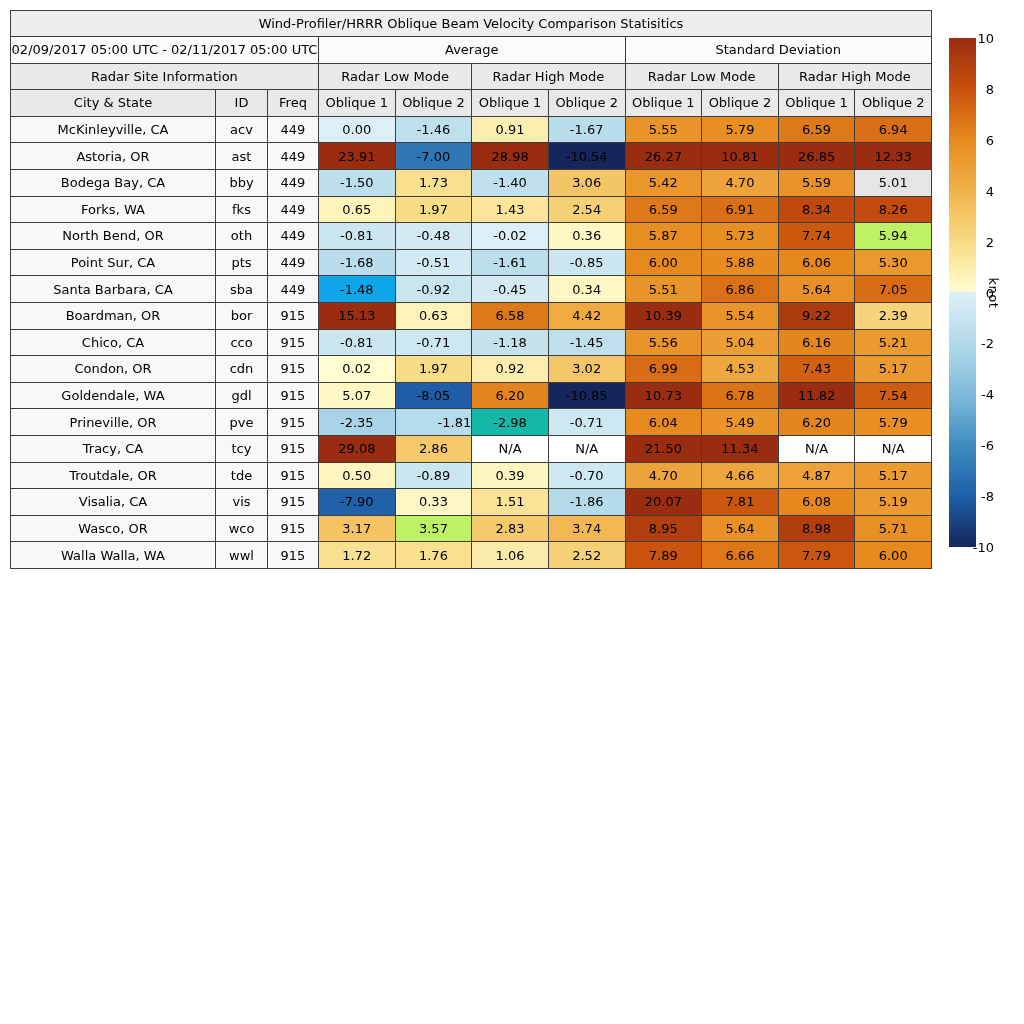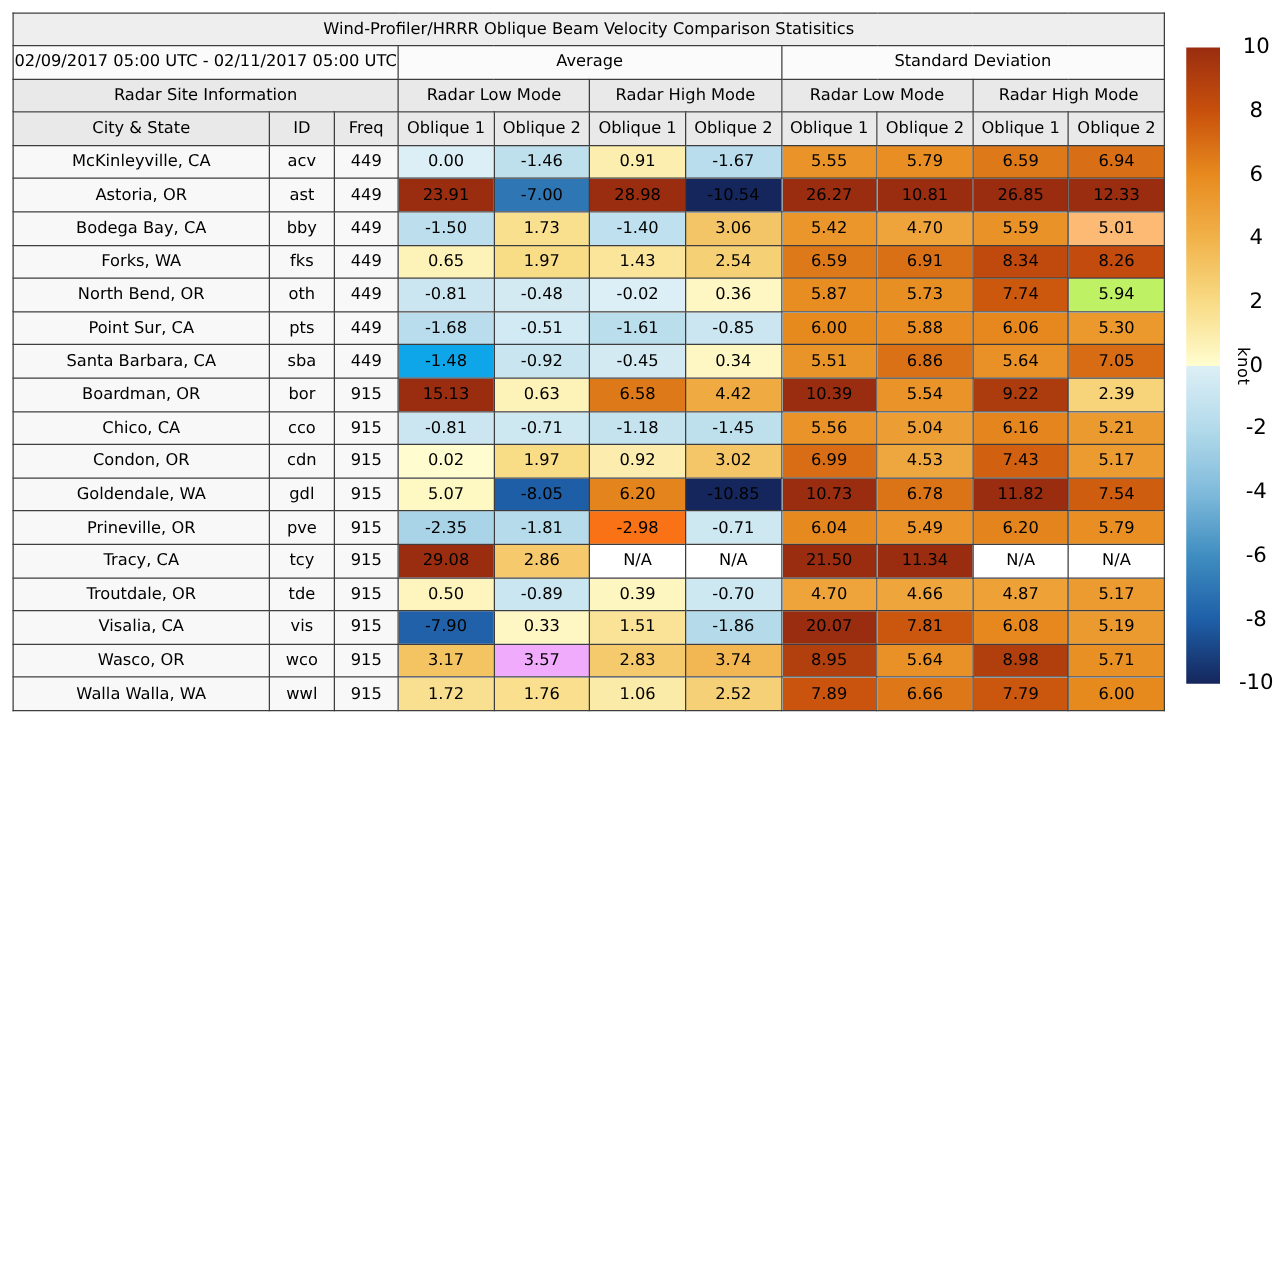--- a/index.html
+++ b/index.html
@@ -23,22 +23,22 @@
   }
   tr.title-row td{background:#eeeeee;height:25px;}
   tr.range-row td{background:#fbfbfb;}
   tr.mode-row td, tr.colhead-row td{background:#e9e9e9;}
   td.label-cell{background:#f8f8f8;}
   td.value-cell{background:#ffffff;}
   .colorbar{
     position:absolute;left:949px;top:38px;width:27px;height:509px;
   }
   .cb-tick{
-    position:absolute;left:985px;width:40px;
-    font-size:17px;text-align:center;transform:translateY(-50%);
+    position:absolute;left:954px;width:40px;
+    font-size:13px;text-align:right;transform:translateY(-50%);
     line-height:15px;
   }
   .cb-unit{
     position:absolute;left:986px;top:293px;
     transform:translateY(-50%);
     writing-mode:vertical-rl;
     font-size:13px;letter-spacing:0.5px;
   }
 </style>
 </head>
@@ -119,21 +119,21 @@
       <td class="label-cell">Bodega Bay, CA</td>
       <td class="label-cell">bby</td>
       <td class="label-cell">449</td>
       <td class="value-cell" style="background: rgb(189, 223, 237);">-1.50</td>
       <td class="value-cell" style="background: rgb(249, 224, 143);">1.73</td>
       <td class="value-cell" style="background: rgb(191, 224, 238);">-1.40</td>
       <td class="value-cell" style="background: rgb(244, 197, 102);">3.06</td>
       <td class="value-cell" style="background: rgb(234, 150, 43);">5.42</td>
       <td class="value-cell" style="background: rgb(238, 164, 59);">4.70</td>
       <td class="value-cell" style="background: rgb(233, 146, 39);">5.59</td>
-      <td class="value-cell" style="background: #fdba74;">5.01</td>
+      <td class="value-cell" style="background: #e5e5e5;">5.01</td>
     </tr>
         <tr>
       <td class="label-cell">Forks, WA</td>
       <td class="label-cell">fks</td>
       <td class="label-cell">449</td>
       <td class="value-cell" style="background: rgb(253, 242, 184);">0.65</td>
       <td class="value-cell" style="background: rgb(248, 220, 134);">1.97</td>
       <td class="value-cell" style="background: rgb(250, 229, 154);">1.43</td>
       <td class="value-cell" style="background: rgb(246, 208, 117);">2.54</td>
       <td class="value-cell" style="background: rgb(222, 121, 25);">6.59</td>
@@ -230,22 +230,22 @@
       <td class="value-cell" style="background: rgb(154, 45, 16);">10.73</td>
       <td class="value-cell" style="background: rgb(219, 115, 23);">6.78</td>
       <td class="value-cell" style="background: rgb(154, 45, 16);">11.82</td>
       <td class="value-cell" style="background: rgb(207, 93, 16);">7.54</td>
     </tr>
         <tr>
       <td class="label-cell">Prineville, OR</td>
       <td class="label-cell">pve</td>
       <td class="label-cell">915</td>
       <td class="value-cell" style="background: rgb(169, 212, 231);">-2.35</td>
-      <td class="value-cell" style="background: rgb(182, 220, 235);">-1.81</td>
-      <td class="value-cell" style="background: #f97316;">-2.98</td>
+      <td class="value-cell" style="background: rgb(182, 220, 235); text-align: right;">-1.81</td>
+      <td class="value-cell" style="background: #14b8a6;">-2.98</td>
       <td class="value-cell" style="background: rgb(206, 232, 242);">-0.71</td>
       <td class="value-cell" style="background: rgb(230, 137, 30);">6.04</td>
       <td class="value-cell" style="background: rgb(234, 148, 41);">5.49</td>
       <td class="value-cell" style="background: rgb(228, 132, 28);">6.20</td>
       <td class="value-cell" style="background: rgb(232, 142, 35);">5.79</td>
     </tr>
         <tr>
       <td class="label-cell">Tracy, CA</td>
       <td class="label-cell">tcy</td>
       <td class="label-cell">915</td>
@@ -282,21 +282,21 @@
       <td class="value-cell" style="background: rgb(154, 45, 16);">20.07</td>
       <td class="value-cell" style="background: rgb(203, 86, 14);">7.81</td>
       <td class="value-cell" style="background: rgb(230, 136, 29);">6.08</td>
       <td class="value-cell" style="background: rgb(235, 154, 48);">5.19</td>
     </tr>
         <tr>
       <td class="label-cell">Wasco, OR</td>
       <td class="label-cell">wco</td>
       <td class="label-cell">915</td>
       <td class="value-cell" style="background: rgb(244, 195, 98);">3.17</td>
-      <td class="value-cell" style="background: #f0abfc;">3.57</td>
+      <td class="value-cell" style="background: #bef264;">3.57</td>
       <td class="value-cell" style="background: rgb(245, 202, 109);">2.83</td>
       <td class="value-cell" style="background: rgb(242, 183, 82);">3.74</td>
       <td class="value-cell" style="background: rgb(178, 63, 14);">8.95</td>
       <td class="value-cell" style="background: rgb(233, 145, 38);">5.64</td>
       <td class="value-cell" style="background: rgb(177, 63, 14);">8.98</td>
       <td class="value-cell" style="background: rgb(232, 144, 36);">5.71</td>
     </tr>
         <tr>
       <td class="label-cell">Walla Walla, WA</td>
       <td class="label-cell">wwl</td>

